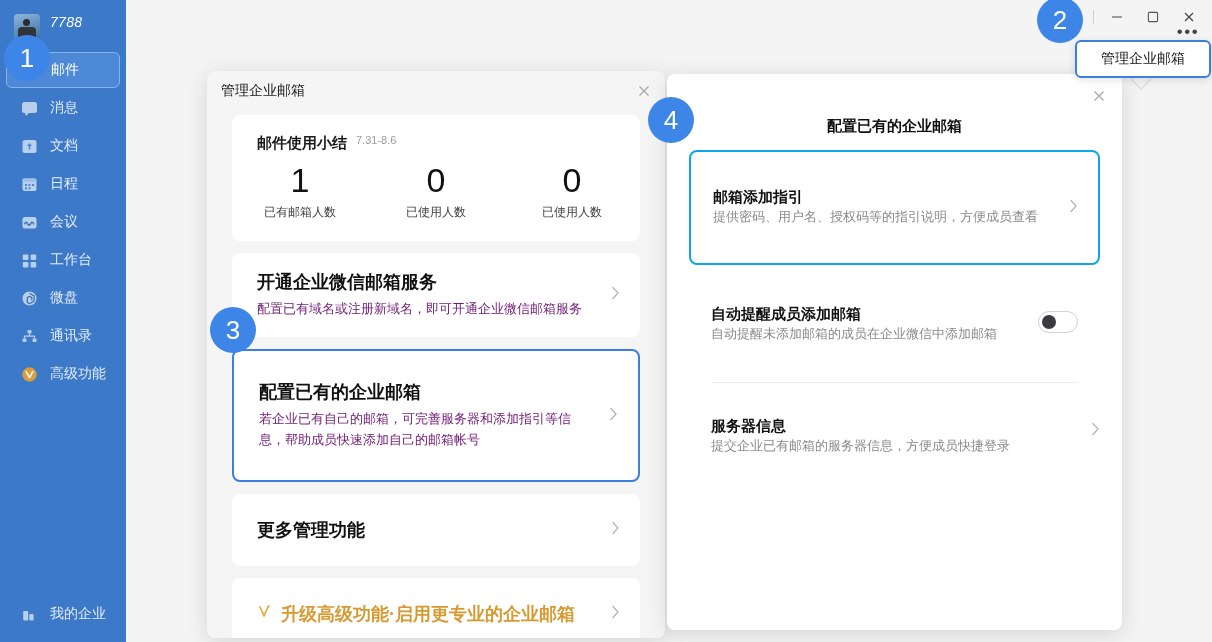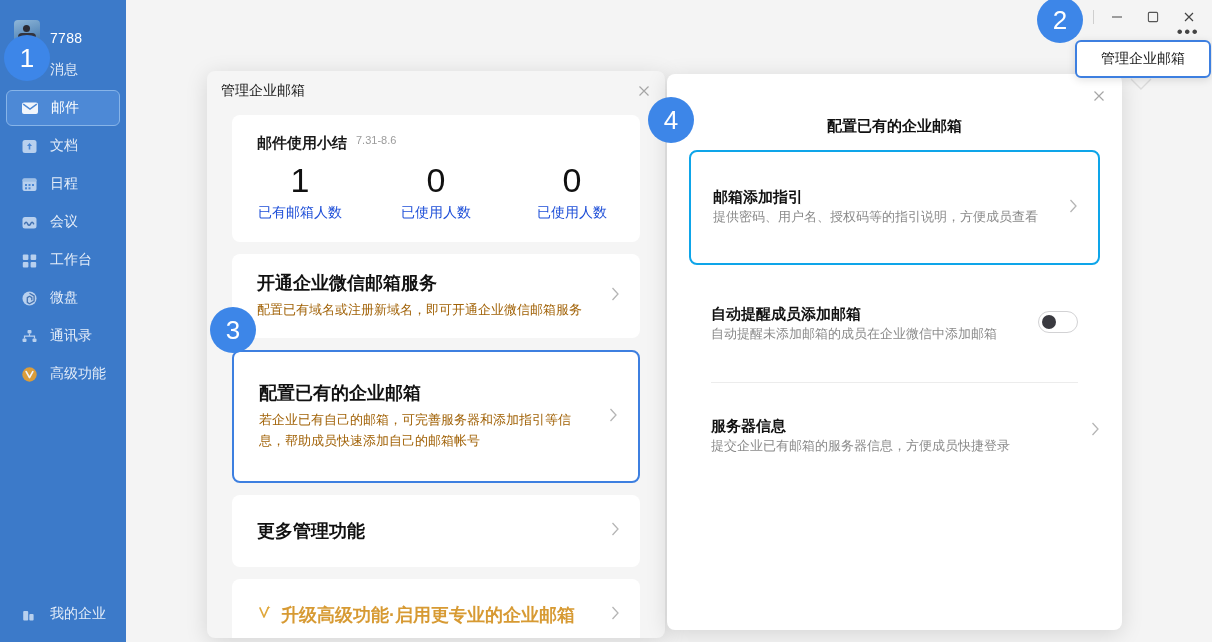--- a/index.html
+++ b/index.html
@@ -17,23 +17,24 @@
 
   
   .sidebar {
     position: absolute; left: 0; top: 0;
     width: 126px; height: 642px;
     background: #3b78c9;
     background: linear-gradient(180deg,#3c7ac9 0%,#3c7ac9 100%);
     overflow: hidden;
   }
   .sb-profile {
-    display: flex; align-items: flex-end;
+    display: flex; align-items: flex-start;
     padding: 14px 0 0 14px;
     height: 46px;
+    font-style: italic;
   }
   .avatar {
     width: 26px; height: 26px; border-radius: 4px;
     background: linear-gradient(160deg,#8fb7d9 0%,#5f8fbe 55%,#3f6d9e 100%);
     position: relative; overflow: hidden; flex: none;
   }
   .avatar::before {
     content:""; position:absolute; left:9px; top:5px;
     width:7px; height:7px; border-radius:50%;
     background:#2b2b33;
@@ -148,34 +149,34 @@
   }
   .sum-title { font-size: 15px; font-weight: bold; color: #1a1a1a; }
   .sum-range { font-size: 11px; color: #9b9b9b; margin-left: 9px; }
   .sum-stats {
     display: flex; padding: 6px 0 20px 0;
   }
   .stat { flex: 1; text-align: center; }
   .stat-num {
     font-size: 34px; color: #111; line-height: 42px; font-weight: 400;
   }
-  .stat-lbl { font-size: 14px; color: #1d4ed8; margin-top: 3px; }
+  .stat-lbl { font-size: 12px; color: #404040; margin-top: 3px; }
 
   
   .row {
     position: relative;
     padding: 18px 44px 18px 25px;
     min-height: 60px;
   }
   .row-title {
     font-size: 18px; font-weight: bold; color: #111;
     line-height: 22px;
   }
   .row-desc {
-    font-size: 13px; color: #a16207; margin-top: 5px; line-height: 21px;
+    font-size: 13px; color: #701a75; margin-top: 5px; line-height: 21px;
   }
   .chev {
     position: absolute; right: 20px; top: 50%;
     transform: translateY(-50%);
     color: #b5b5b5;
   }
   .card.selected {
     border: 2px solid #3d7fe0;
     border-radius: 8px;
   }
@@ -254,38 +255,38 @@
 
   <div class="sidebar">
 
     <div class="sb-profile">
       <div class="avatar"></div>
       <div class="sb-name">7788</div>
     </div>
 
     <div class="sb-list">
 
-      <div class="sb-item">
-        <span class="sb-ico">
-          <svg width="17" height="17" viewBox="0 0 17 17">
-              <rect x="1" y="2" width="15" height="11" rx="2.5" fill="#c3d8f2"></rect>
-              <path d="M4 13l1 3 3-3z" fill="#c3d8f2"></path>
-            </svg>
-        </span>
-        <span class="sb-label">消息</span>
-      </div>
-
       <div class="sb-item active">
         <span class="sb-ico">
           <svg width="18" height="18" viewBox="0 0 18 18">
               <rect x="1" y="3.5" width="16" height="11.5" rx="2" fill="#ffffff"></rect>
               <path d="M2.2 5.1l6.8 5 6.8-5" stroke="#4d89d6" stroke-width="1.4" fill="none"></path>
             </svg>
         </span>
         <span class="sb-label">邮件</span>
+      </div>
+
+      <div class="sb-item">
+        <span class="sb-ico">
+          <svg width="17" height="17" viewBox="0 0 17 17">
+              <rect x="1" y="2" width="15" height="11" rx="2.5" fill="#c3d8f2"></rect>
+              <path d="M4 13l1 3 3-3z" fill="#c3d8f2"></path>
+            </svg>
+        </span>
+        <span class="sb-label">消息</span>
       </div>
 
       <div class="sb-item">
         <span class="sb-ico">
           <svg width="17" height="17" viewBox="0 0 17 17">
               <rect x="1.5" y="2" width="14" height="13" rx="2.5" fill="#c3d8f2"></rect>
               <path d="M8.5 5l2.5 3h-5z" fill="#4d89d6"></path>
               <rect x="7.7" y="7.5" width="1.6" height="4" fill="#4d89d6"></rect>
             </svg>
         </span>

